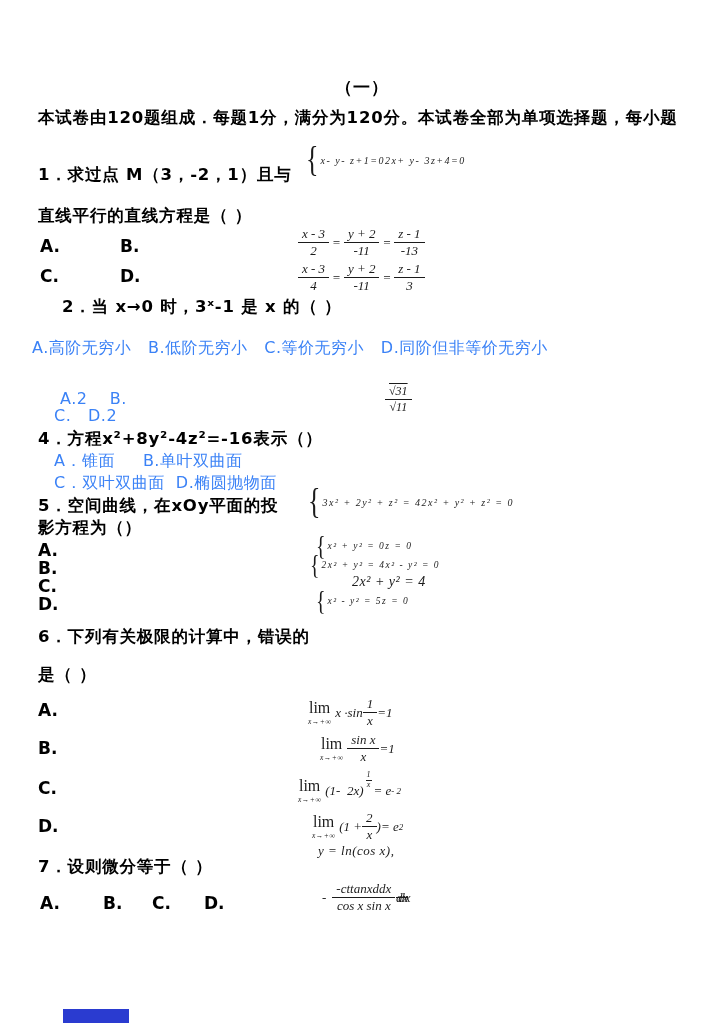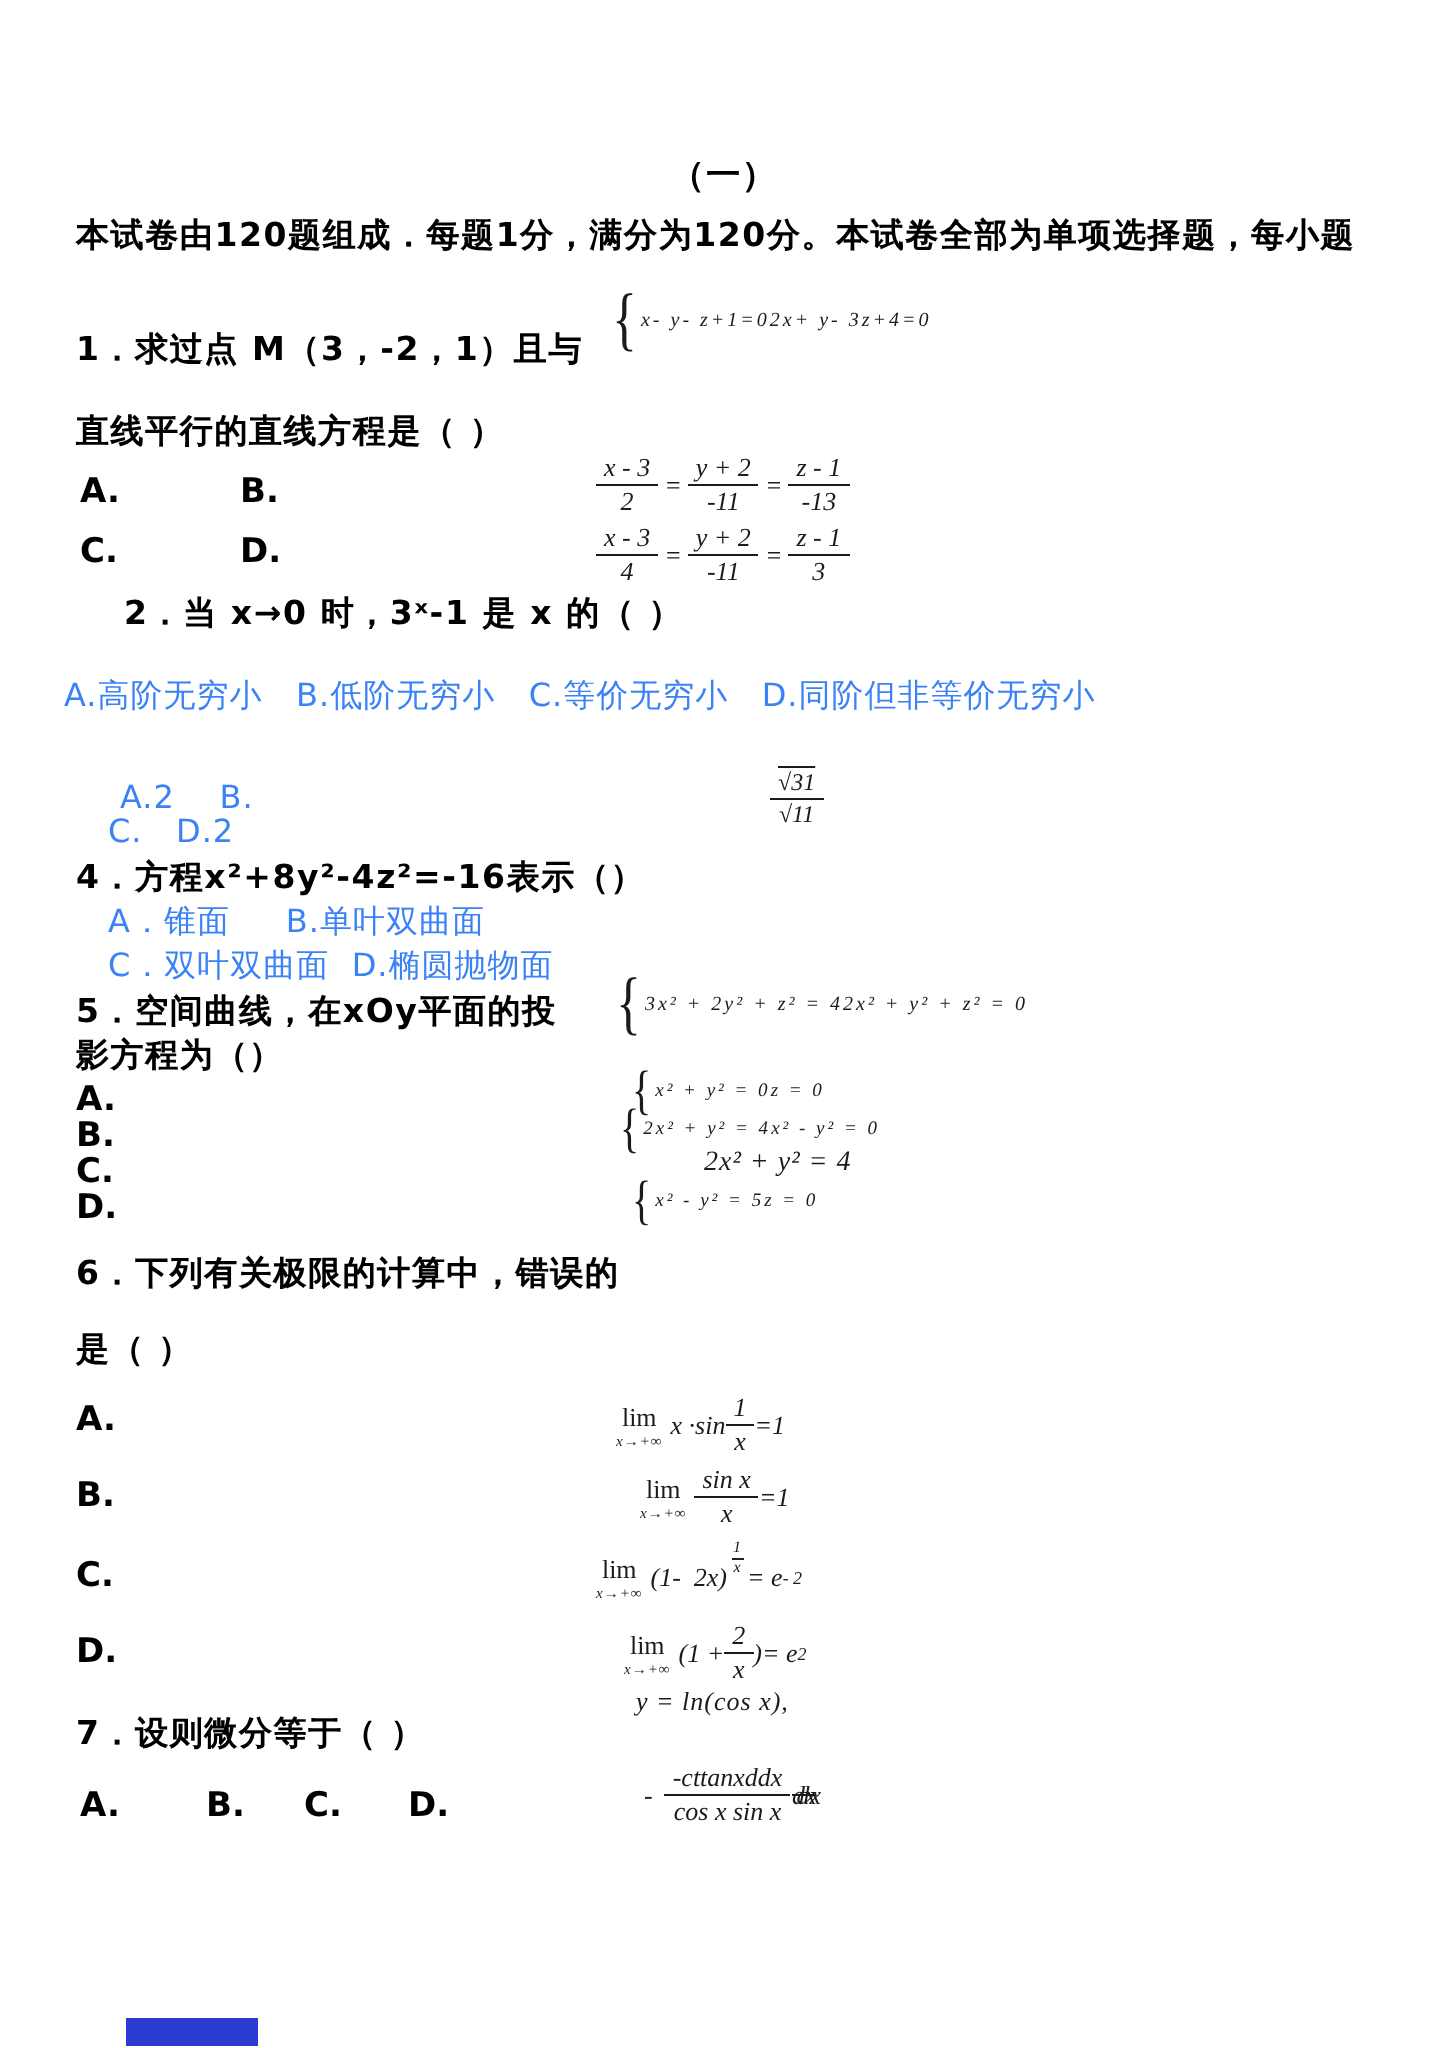--- a/index.html
+++ b/index.html
@@ -13,21 +13,21 @@
   .sys{display:flex;align-items:center;}
   .sys .brace{font-style:normal;font-weight:300;font-size:26px;line-height:1;
               transform:scaleY(1.35);transform-origin:center;margin-right:2px;}
   .sys .lines{display:flex;flex-direction:row;line-height:1.3;letter-spacing:1.5px;white-space:pre;}
   .fchain{display:flex;align-items:center;font-size:13px;white-space:pre;}
   .frac{display:inline-flex;flex-direction:column;align-items:center;line-height:1.25;}
   .frac .fn{padding:0 4px;border-bottom:1px solid #1b1b1b;}
   .frac .fd{padding:0 4px;}
   .eqs{margin:0 3px;}
   .limstack{display:inline-flex;flex-direction:column;align-items:center;line-height:1;margin-right:4px;}
-  .limw{font-style:normal;font-size:13px;}
+  .limw{font-style:normal;font-size:16px;}
   .lims{font-size:7.5px;margin-top:2px;letter-spacing:0.5px;}
   .supfrac{display:inline-flex;flex-direction:column;align-items:center;font-size:8px;line-height:1.1;
            transform:translateY(-10px);margin:0 2px;}
   .supfrac .sfn{border-bottom:0.6px solid #222;padding:0 1px;}
   .supt{font-size:9px;vertical-align:6px;}
   .ovl{text-decoration:overline;}
   .strike{text-decoration:line-through;}
   .bluebar{background:#2a3bd0;}
 </style>
 </head>

